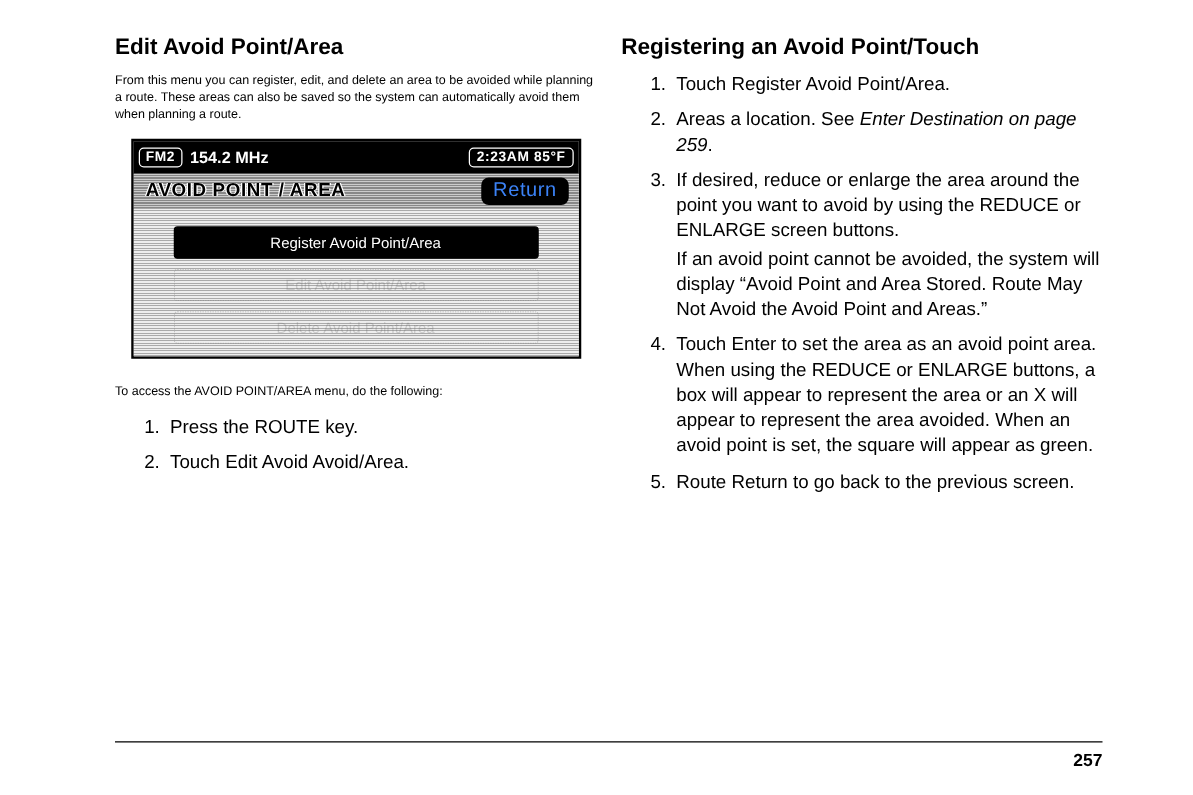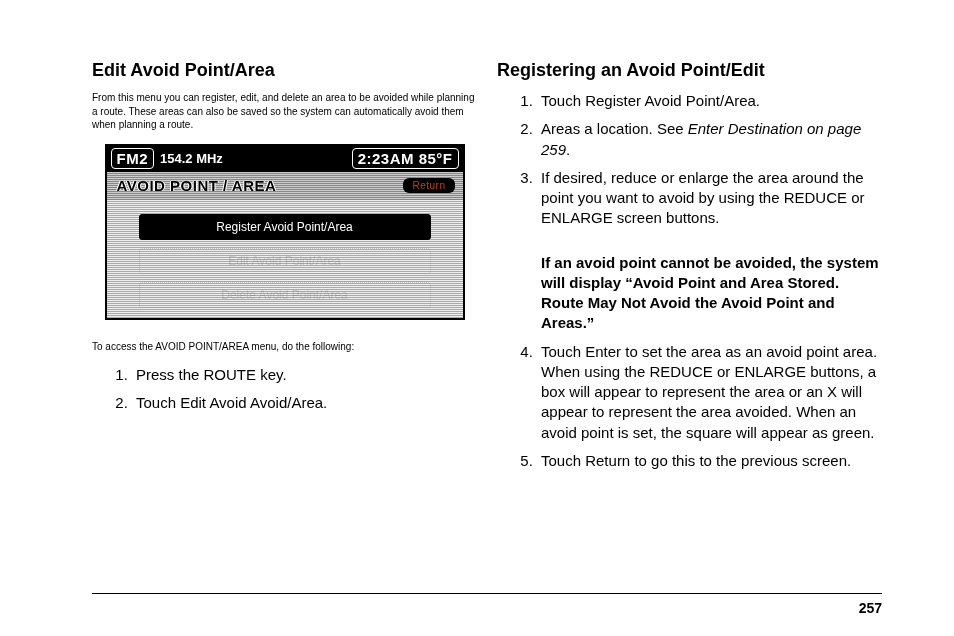--- a/index.html
+++ b/index.html
@@ -5,21 +5,21 @@
   * { margin: 0; padding: 0; box-sizing: border-box; }
   body {
     width: 954px;
     height: 636px;
     background: #fff;
     font-family: Arial, Helvetica, sans-serif;
     color: #000;
     position: relative;
   }
   .page {
-    padding: 60px 72px 24px 92px;
+    padding: 27px 72px 24px 92px;
     display: flex;
     gap: 20px;
     height: 560px;
   }
   .col {
     flex: 1;
     min-width: 0;
   }
   .section-heading {
     font-size: 18px;
@@ -35,22 +35,21 @@
     font-size: 15px;
     line-height: 1.35;
     list-style: decimal;
     padding-left: 40px;
   }
   ol.steps > li {
     margin-bottom: 8px;
     padding-left: 4px;
   }
   .sub-para {
-    margin-top: 24px;
-    font-weight: bold;
+    margin-top: 2px;
   }
   .italic { font-style: italic; }
 
   
   .device {
     width: 360px;
     border: 2px solid #000;
     background: #fff;
     margin: 12px auto 20px auto;
   }
@@ -59,21 +58,21 @@
     color: #fff;
     display: flex;
     align-items: center;
     height: 26px;
     padding: 0 4px;
     gap: 6px;
   }
   .topbar .badge {
     border: 1.5px solid #fff;
     border-radius: 4px;
-    font-size: 15px;
+    font-size: 11px;
     font-weight: bold;
     padding: 1px 5px;
     letter-spacing: 0.5px;
   }
   .topbar .freq {
     font-size: 13px;
     font-weight: bold;
   }
   .topbar .spacer { flex: 1; }
   .titlebar {
@@ -86,23 +85,23 @@
     font-weight: bold;
     font-size: 15px;
     letter-spacing: 0.5px;
   }
   .titlebar .title-text {
     color: #000;
     text-shadow: 1px 0 0 #fff, -1px 0 0 #fff;
   }
   .return-btn {
     background: #000;
-    color: #c2410c;
+    color: #3b82f6;
     border-radius: 6px;
-    font-size: 10px;
+    font-size: 16px;
     padding: 2px 9px;
     font-weight: normal;
   }
   .menu-area {
     background: repeating-linear-gradient(0deg, #aaa 0 1px, #eee 1px 2px);
     padding: 14px 32px 14px 32px;
     display: flex;
     flex-direction: column;
     gap: 8px;
     height: 118px;
@@ -169,30 +168,30 @@
     </div>
 
     <p class="body-text">To access the AVOID POINT/AREA menu, do the following:</p>
     <ol class="steps">
       <li>Press the ROUTE key.</li>
       <li>Touch Edit Avoid Avoid/Area.</li>
     </ol>
   </div>
 
   <div class="col">
-    <div class="section-heading">Registering an Avoid Point/Edit</div>
+    <div class="section-heading">Registering an Avoid Point/Touch</div>
     <ol class="steps">
       <li>Touch Register Avoid Point/Area.</li>
       <li>
         <span>Areas a location. See </span><span class="italic">Enter Destination on page 259</span><span>.</span>
       </li>
       <li>
         <span>If desired, reduce or enlarge the area around the point you want to avoid by using the REDUCE or ENLARGE screen buttons.</span>
         <div class="sub-para">If an avoid point cannot be avoided, the system will display “Avoid Point and Area Stored. Route May Not Avoid the Avoid Point and Areas.”</div>
       </li>
       <li>Touch Enter to set the area as an avoid point area. When using the REDUCE or ENLARGE buttons, a box will appear to represent the area or an X will appear to represent the area avoided. When an avoid point is set, the square will appear as green.</li>
-      <li>Touch Return to go this to the previous screen.</li>
+      <li>Route Return to go back to the previous screen.</li>
     </ol>
   </div>
 </div>
 
 <div class="footer-rule"></div>
 <div class="page-num">257</div>
 
 </body></html>

